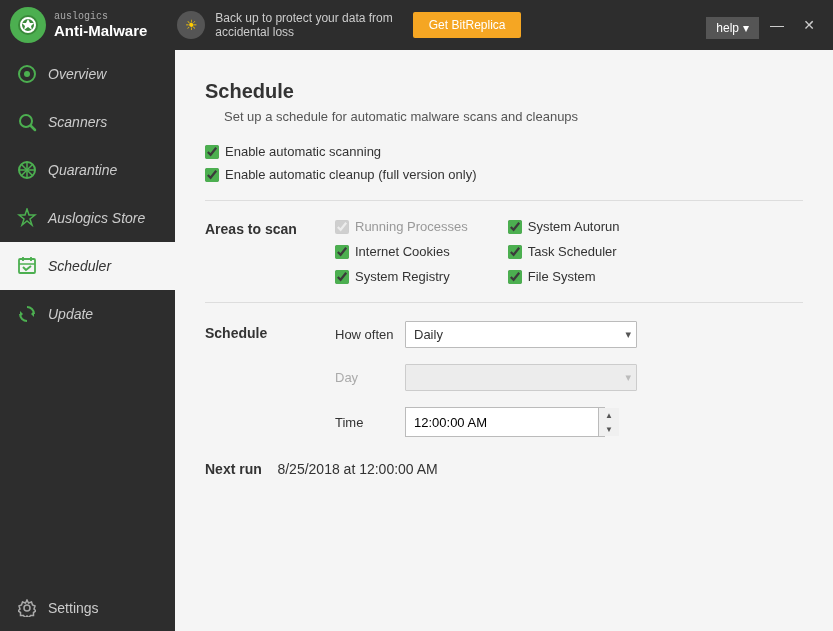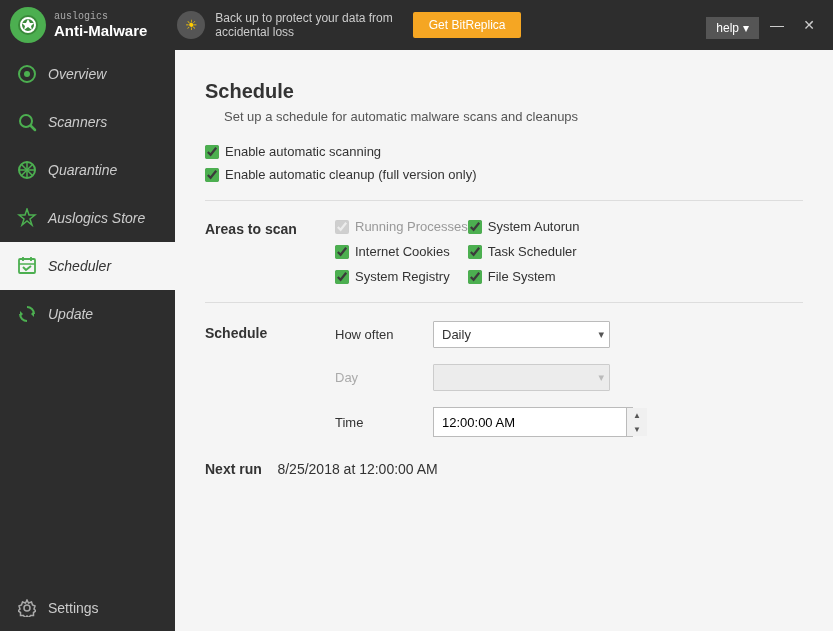--- a/index.html
+++ b/index.html
@@ -194,20 +194,21 @@
     .areas-label {
       font-size: 14px;
       font-weight: 600;
       color: #333;
       width: 110px;
       flex-shrink: 0;
       padding-top: 2px;
     }
     .areas-columns {
       display: flex;
+      gap: 40px;
     }
     .areas-col {
       display: flex;
       flex-direction: column;
       gap: 10px;
     }
     .area-checkbox-row {
       display: flex;
       align-items: center;
       gap: 6px;
@@ -220,36 +221,36 @@
 
     
     .schedule-form {
       display: flex;
       flex-direction: column;
       gap: 16px;
     }
     .schedule-row {
       display: flex;
       align-items: center;
-      gap: 28px;
+      gap: 0;
     }
     .schedule-row-label {
       font-size: 13px;
       color: #333;
       width: 70px;
       flex-shrink: 0;
     }
     .schedule-row-label.disabled { color: #aaa; }
     .select-wrapper {
       position: relative;
       display: flex;
       align-items: center;
     }
     .schedule-select {
-      width: 177px;
+      width: 232px;
       padding: 5px 28px 5px 8px;
       border: 1px solid #bbb;
       background: white;
       font-size: 13px;
       color: #333;
       appearance: none;
       cursor: pointer;
       border-radius: 1px;
     }
     .schedule-select:disabled {

